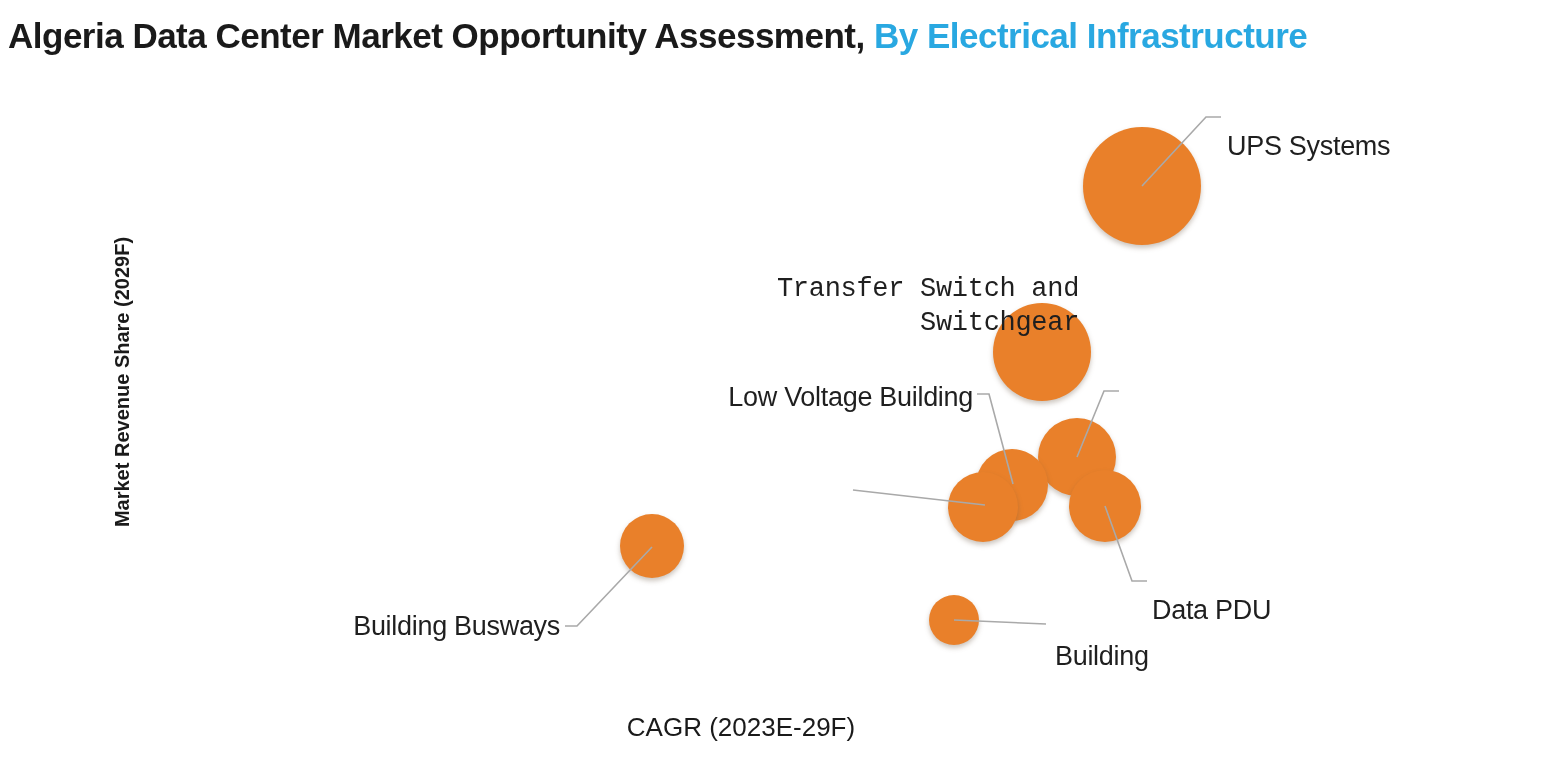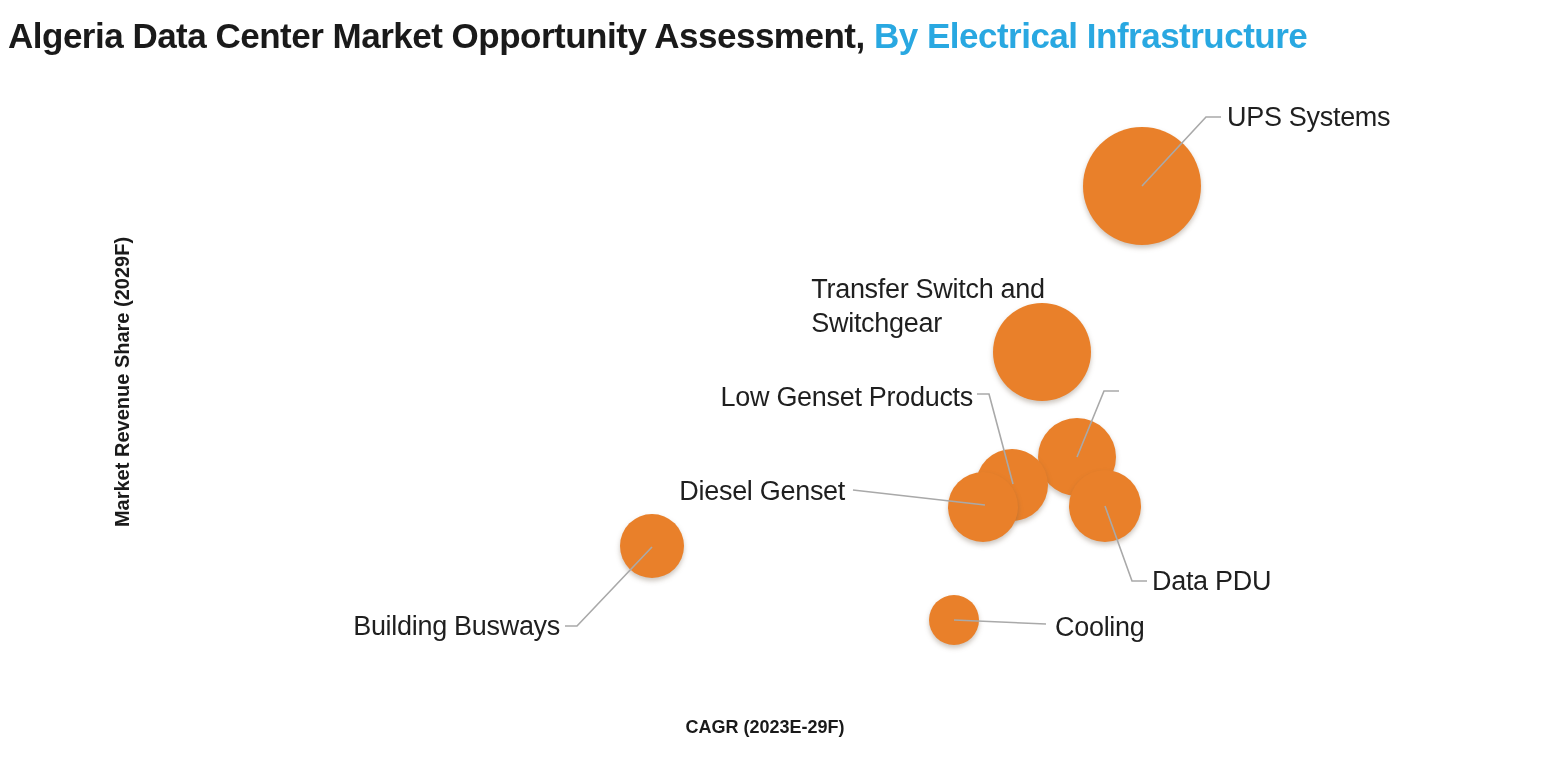--- a/index.html
+++ b/index.html
@@ -35,26 +35,26 @@
     top: 382px;
     transform: translate(-50%, -50%) rotate(-90deg);
     transform-origin: center;
     white-space: nowrap;
     font-size: 20px;
     font-weight: 700;
     color: var(--text, #1a1a1a);
   }
   .x-label {
     position: absolute;
-    left: 765px;
+    left: 741px;
     top: 727px;
     transform: translate(-50%, -50%);
     white-space: nowrap;
-    font-size: 18px;
-    font-weight: 700;
+    font-size: 26px;
+    font-weight: 400;
     color: var(--text, #1a1a1a);
   }
   #plot {
     position: absolute;
     left: 0; top: 0;
     width: 1555px;
     height: 773px;
   }
   .bubble {
     position: absolute;
@@ -68,23 +68,23 @@
     pointer-events: none;
   }
   .blabel {
     position: absolute;
     font-size: 27px;
     letter-spacing: -0.3px;
     line-height: 1.25;
     color: #1f1f1f;
     white-space: pre-line;
   }
-  .blabel.left   { transform: translate(0, -50%); text-align: right; }
+  .blabel.left   { transform: translate(0, -50%); text-align: right; margin-top: 29px; }
   .blabel.right  { transform: translate(-100%, -50%); text-align: right; }
-  .blabel.center { transform: translate(-50%, -50%); text-align: left; }
+  .blabel.center { transform: translate(-50%, -50%); text-align: right; font-family: Liberation Mono, monospace; }
 </style>
 </head>
 <body>
 
 <div id="canvas">
   <h1 id="chart-title"><span>Algeria Data Center Market Opportunity Assessment,</span><span class="accent"> By Electrical Infrastructure</span></h1>
 
   <div class="y-label">Market Revenue Share (2029F)</div>
   <div class="x-label">CAGR (2023E-29F)</div>
 
@@ -102,19 +102,18 @@
         <polyline points="1077,457 1104,391 1119,391" fill="none" stroke="#a9a9a9" stroke-width="1.6"></polyline>
         <polyline points="1013,484 989,394 977,394" fill="none" stroke="#a9a9a9" stroke-width="1.6"></polyline>
         <polyline points="985,505 853,490" fill="none" stroke="#a9a9a9" stroke-width="1.6"></polyline>
         <polyline points="1105,506 1132,581 1147,581" fill="none" stroke="#a9a9a9" stroke-width="1.6"></polyline>
         <polyline points="652,547 577,626 565,626" fill="none" stroke="#a9a9a9" stroke-width="1.6"></polyline>
         <polyline points="954,620 1046,624" fill="none" stroke="#a9a9a9" stroke-width="1.6"></polyline>
       </svg>
       <div class="blabel left" style="left: 1227px; top: 118px;">UPS Systems</div>
       <div class="blabel center" style="left: 928px; top: 307px;">Transfer Switch and
 Switchgear</div>
-      <div class="blabel right" style="left: 973px; top: 398px;">Low Genset Products</div>
-      <div class="blabel right" style="left: 845px; top: 492px;">Diesel Genset</div>
+      <div class="blabel right" style="left: 973px; top: 398px;">Low Voltage Building</div>
       <div class="blabel left" style="left: 1152px; top: 582px;">Data PDU</div>
       <div class="blabel right" style="left: 560px; top: 627px;">Building Busways</div>
-      <div class="blabel left" style="left: 1055px; top: 628px;">Cooling</div>
+      <div class="blabel left" style="left: 1055px; top: 628px;">Building</div>
     </div>
 </div>
 
 </body></html>

